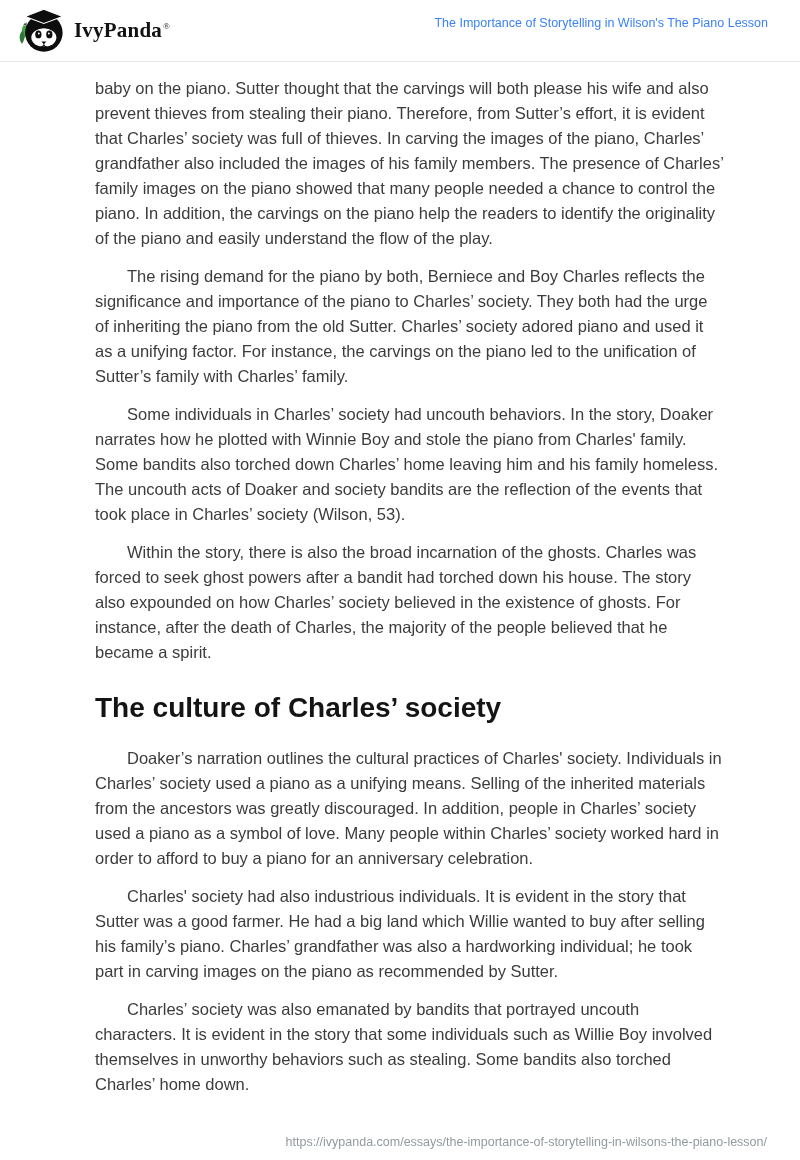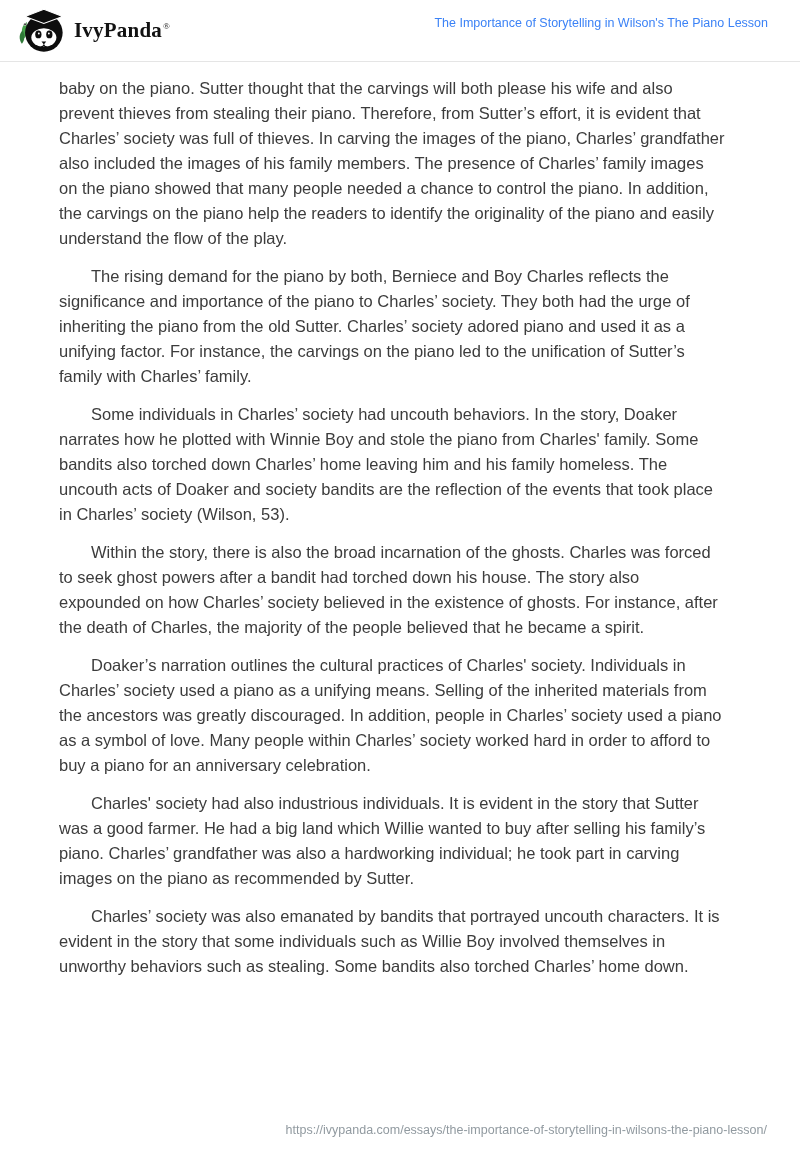--- a/index.html
+++ b/index.html
@@ -42,41 +42,41 @@
     vertical-align: super;
     margin-left: 1px;
   }
   .doc-title {
     font-size: 12.5px;
     color: #3b82f6;
     align-self: flex-start;
     margin-top: 16px;
   }
   .article {
-    padding: 14px 75px 0 59px;
+    padding: 14px 75px 0 95px;
     color: #3c3c3c;
     font-size: 16.5px;
     line-height: 25px;
   }
   .para {
     text-indent: 32px;
     margin-bottom: 13px;
   }
   .para.first { text-indent: 0; }
   .section-heading {
     font-size: 28px;
     font-weight: 700;
     color: #141414;
     margin: 26px 0 21px 0;
     line-height: 1.2;
   }
   .footer {
     position: absolute;
     right: 33px;
-    bottom: 23px;
+    bottom: 11px;
     font-size: 12.5px;
     color: #919aa0;
   }
 </style>
 </head>
 <body>
 
 <div class="page">
 
   <header class="header">
@@ -102,20 +102,21 @@
     </div>
     <div class="doc-title">The Importance of Storytelling in Wilson's The Piano Lesson</div>
   </header>
 
   <main class="article">
     <p class="para first">baby on the piano. Sutter thought that the carvings will both please his wife and also prevent thieves from stealing their piano. Therefore, from Sutter’s effort, it is evident that Charles’ society was full of thieves. In carving the images of the piano, Charles’ grandfather also included the images of his family members. The presence of Charles’ family images on the piano showed that many people needed a chance to control the piano. In addition, the carvings on the piano help the readers to identify the originality of the piano and easily understand the flow of the play.</p>
     <p class="para">The rising demand for the piano by both, Berniece and Boy Charles reflects the significance and importance of the piano to Charles’ society. They both had the urge of inheriting the piano from the old Sutter. Charles’ society adored piano and used it as a unifying factor. For instance, the carvings on the piano led to the unification of Sutter’s family with Charles’ family.</p>
     <p class="para">Some individuals in Charles’ society had uncouth behaviors. In the story, Doaker narrates how he plotted with Winnie Boy and stole the piano from Charles' family. Some bandits also torched down Charles’ home leaving him and his family homeless. The uncouth acts of Doaker and society bandits are the reflection of the events that took place in Charles’ society (Wilson, 53).</p>
     <p class="para">Within the story, there is also the broad incarnation of the ghosts. Charles was forced to seek ghost powers after a bandit had torched down his house. The story also expounded on how Charles’ society believed in the existence of ghosts. For instance, after the death of Charles, the majority of the people believed that he became a spirit.</p>
 
+    <h2 class="section-heading">The culture of Charles’ society</h2>
 
     <p class="para">Doaker’s narration outlines the cultural practices of Charles' society. Individuals in Charles’ society used a piano as a unifying means. Selling of the inherited materials from the ancestors was greatly discouraged. In addition, people in Charles’ society used a piano as a symbol of love. Many people within Charles’ society worked hard in order to afford to buy a piano for an anniversary celebration.</p>
     <p class="para">Charles' society had also industrious individuals. It is evident in the story that Sutter was a good farmer. He had a big land which Willie wanted to buy after selling his family’s piano. Charles’ grandfather was also a hardworking individual; he took part in carving images on the piano as recommended by Sutter.</p>
     <p class="para">Charles’ society was also emanated by bandits that portrayed uncouth characters. It is evident in the story that some individuals such as Willie Boy involved themselves in unworthy behaviors such as stealing. Some bandits also torched Charles’ home down.</p>
   </main>
 
   <div class="footer">
     <span>https://ivypanda.com/essays/the-importance-of-storytelling-in-wilsons-the-piano-lesson/</span>
   </div>
 

